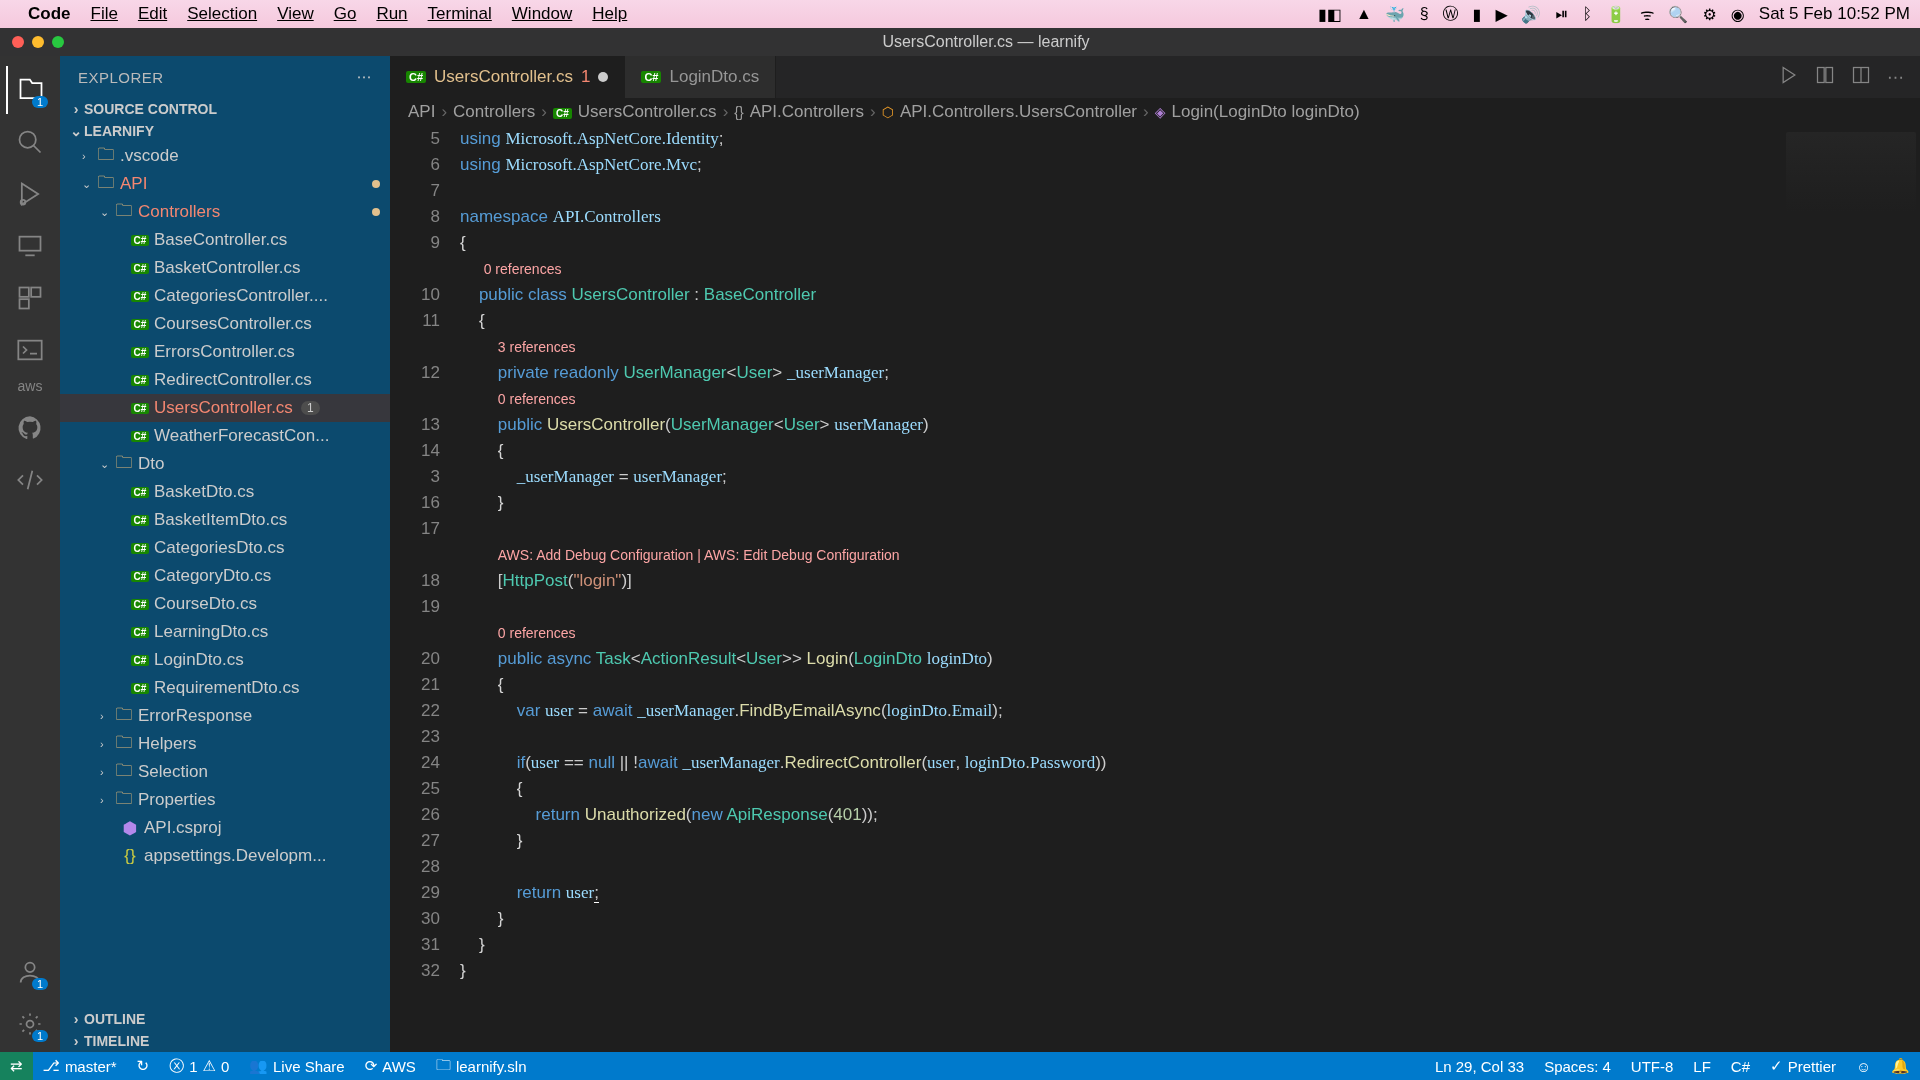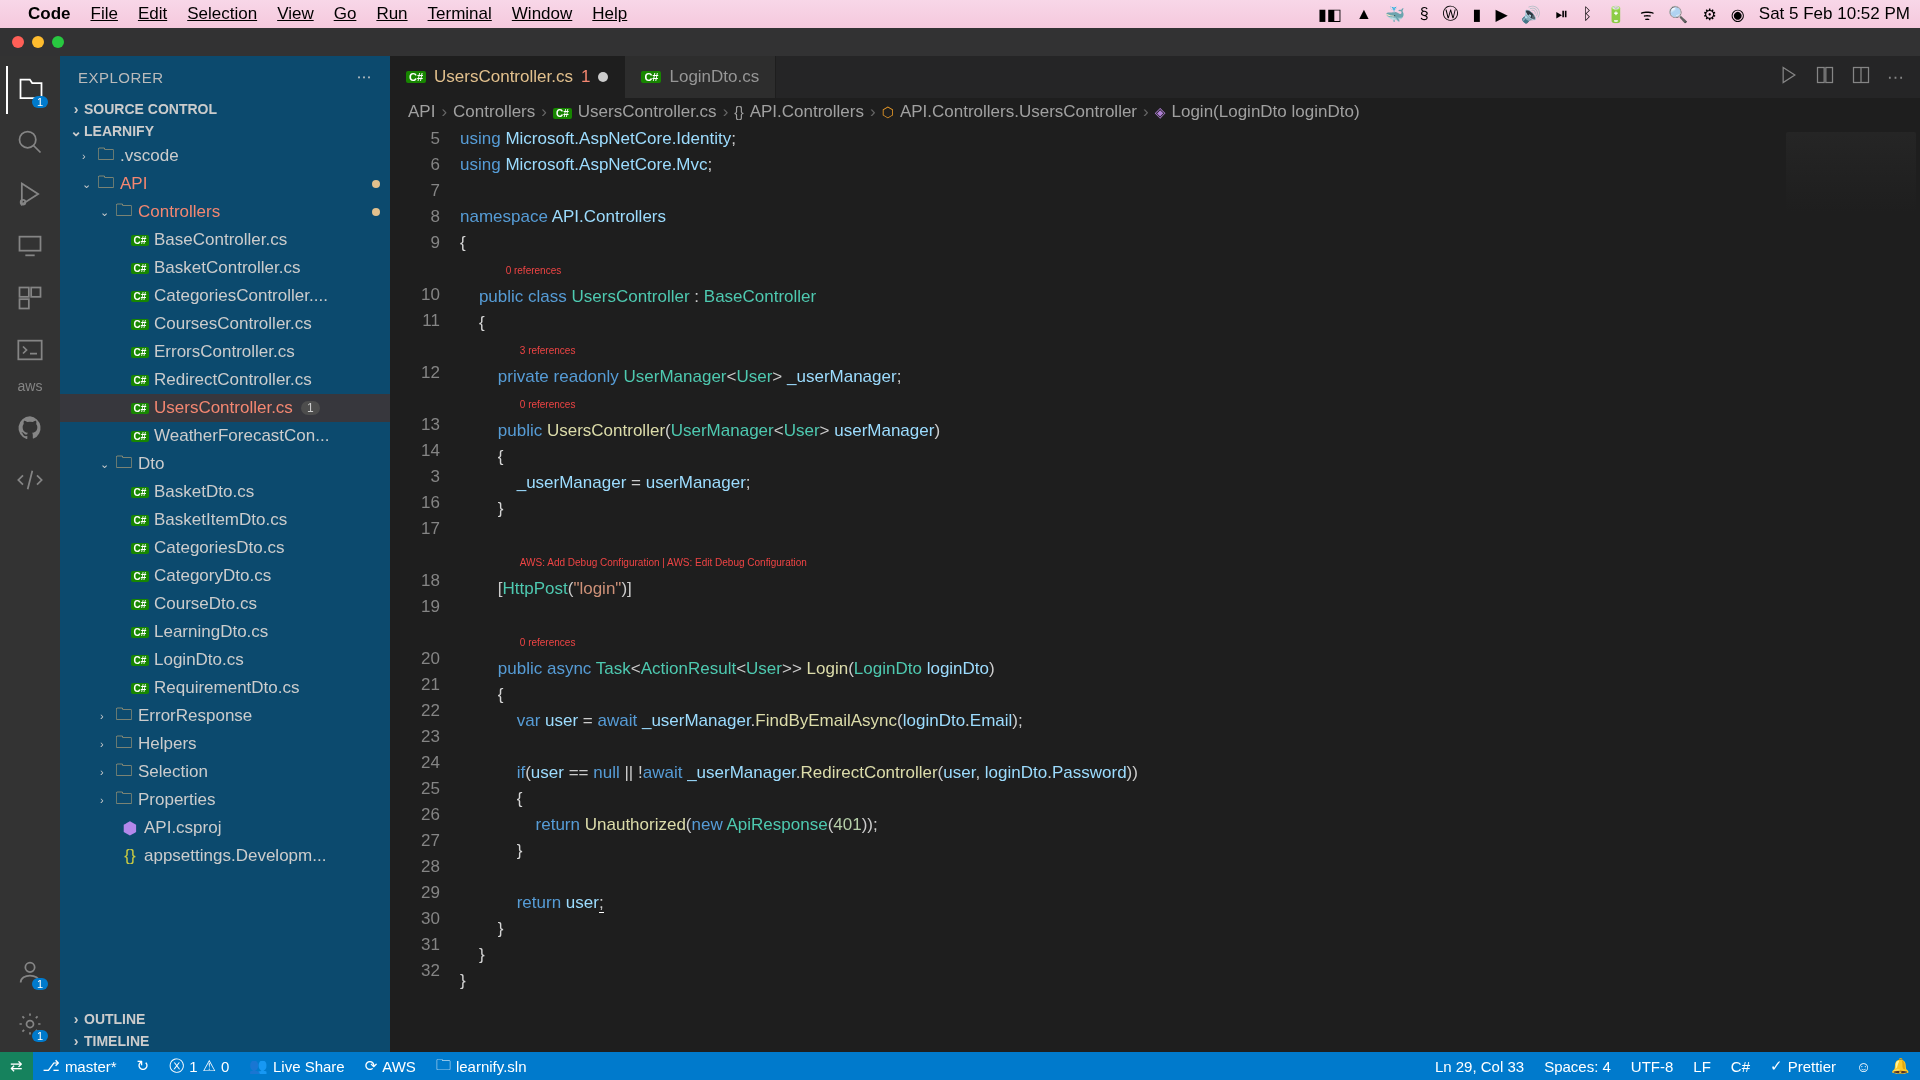--- a/index.html
+++ b/index.html
@@ -63,23 +63,23 @@
 .code-area { flex: 1; display: flex; font-family: Menlo, monospace; font-size: 17px; line-height: 26px; position: relative; overflow: hidden; }
 .gutter { width: 70px; text-align: right; color: #858585; padding-right: 20px; }
 .code { flex: 1; white-space: pre; }
 .minimap { width: 140px; background: #1e1e1e; position: relative; }
 .minimap-inner { position: absolute; top: 6px; right: 4px; width: 130px; height: 80px; background: linear-gradient(#2a2a2a, #1e1e1e); opacity: 0.6; border-radius: 2px; }
 
 .kw { color: #569cd6; }
 .type { color: #4ec9b0; }
 .str { color: #ce9178; }
 .num { color: #b5cea8; }
-.codelens { color: #ef4444; font-size: 10px; margin-left: 22px; }
+.codelens { color: #fca5a5; font-size: 14px; }
 .fn { color: #dcdcaa; }
-.var { color: #9cdcfe; }
+.var { color: #9cdcfe; font-family: Liberation Serif, serif; }
 .pun { color: #d4d4d4; }
 .cur { border-bottom: 1px solid #fff; }
 
 .statusbar { height: 28px; background: #007acc; display: flex; align-items: center; color: #fff; font-size: 15px; }
 .statusbar .sb-item { padding: 0 10px; display: flex; align-items: center; gap: 5px; height: 100%; }
 .statusbar .remote { background: #16825d; padding: 0 10px; height: 100%; display: flex; align-items: center; }
 .statusbar .spacer { flex: 1; }
 </style>
 </head>
 <body>
@@ -114,20 +114,21 @@
   <span class="status-icon">◉</span>
   <span class="clock">Sat 5 Feb  10:52 PM</span>
 </div>
 
 <div class="titlebar">
   <div class="traffic">
     <div class="dot red"></div>
     <div class="dot yellow"></div>
     <div class="dot green"></div>
   </div>
+  <div class="title">UsersController.cs — learnify</div>
 </div>
 
 <div class="main">
 
   <div class="activitybar">
     <div class="ab-icon active">
       <svg viewBox="0 0 24 24" fill="none" stroke="currentColor" stroke-width="1.5">
           <path d="M3 3h8l2 3h8v13H3z"></path>
         </svg>
       <span class="badge">1</span>

